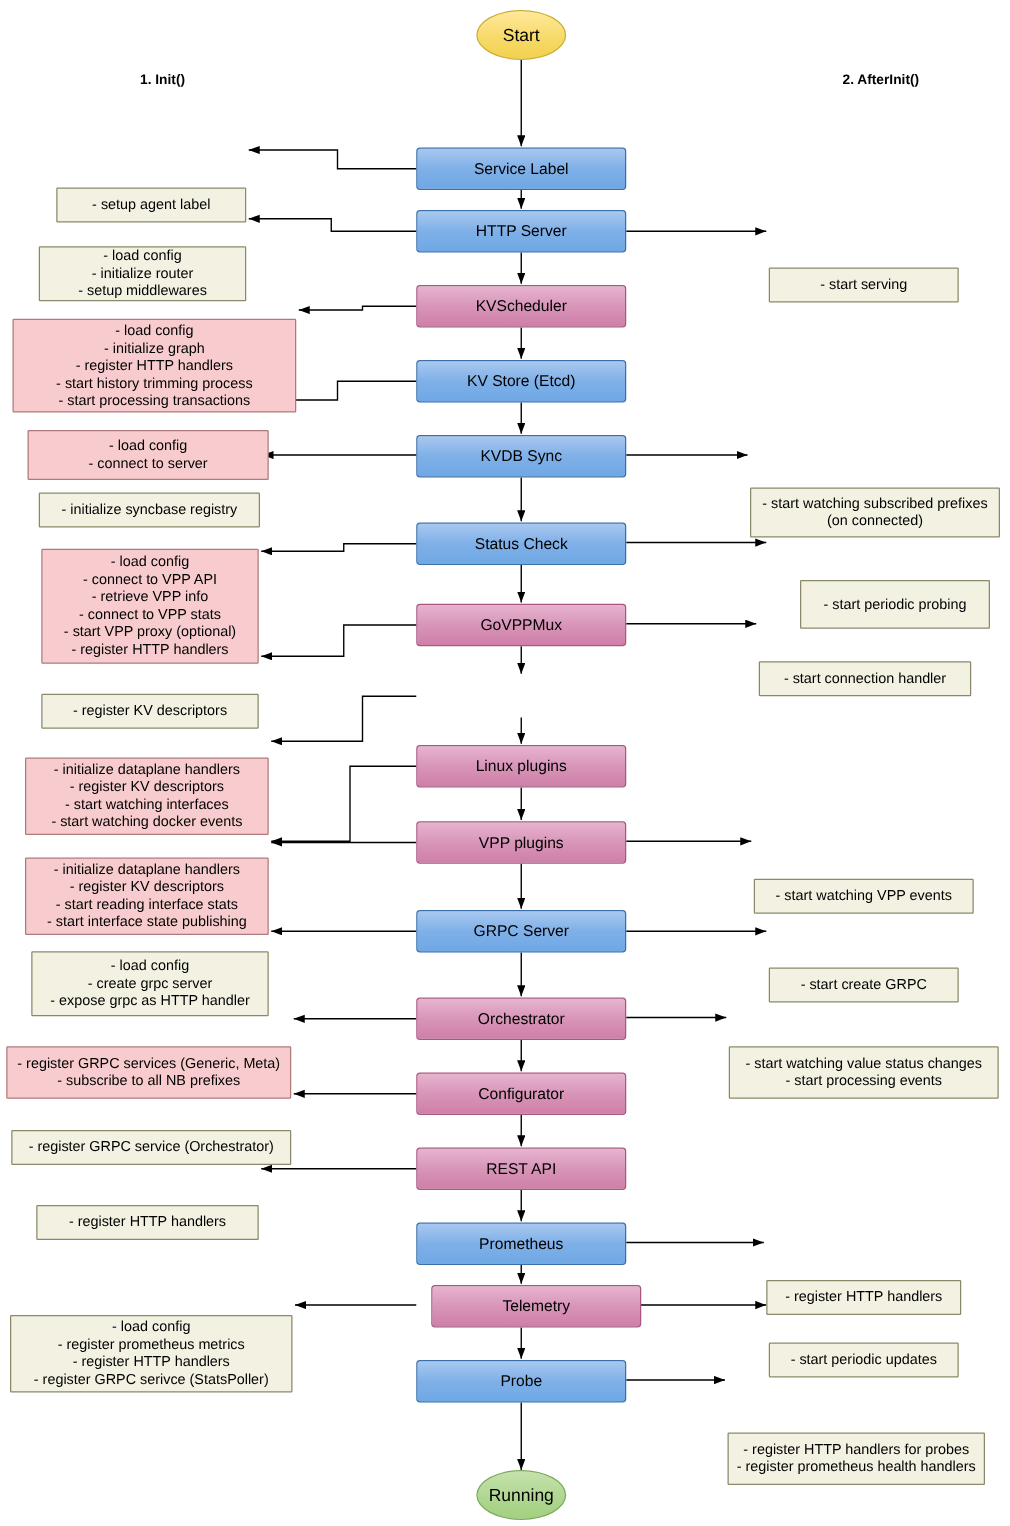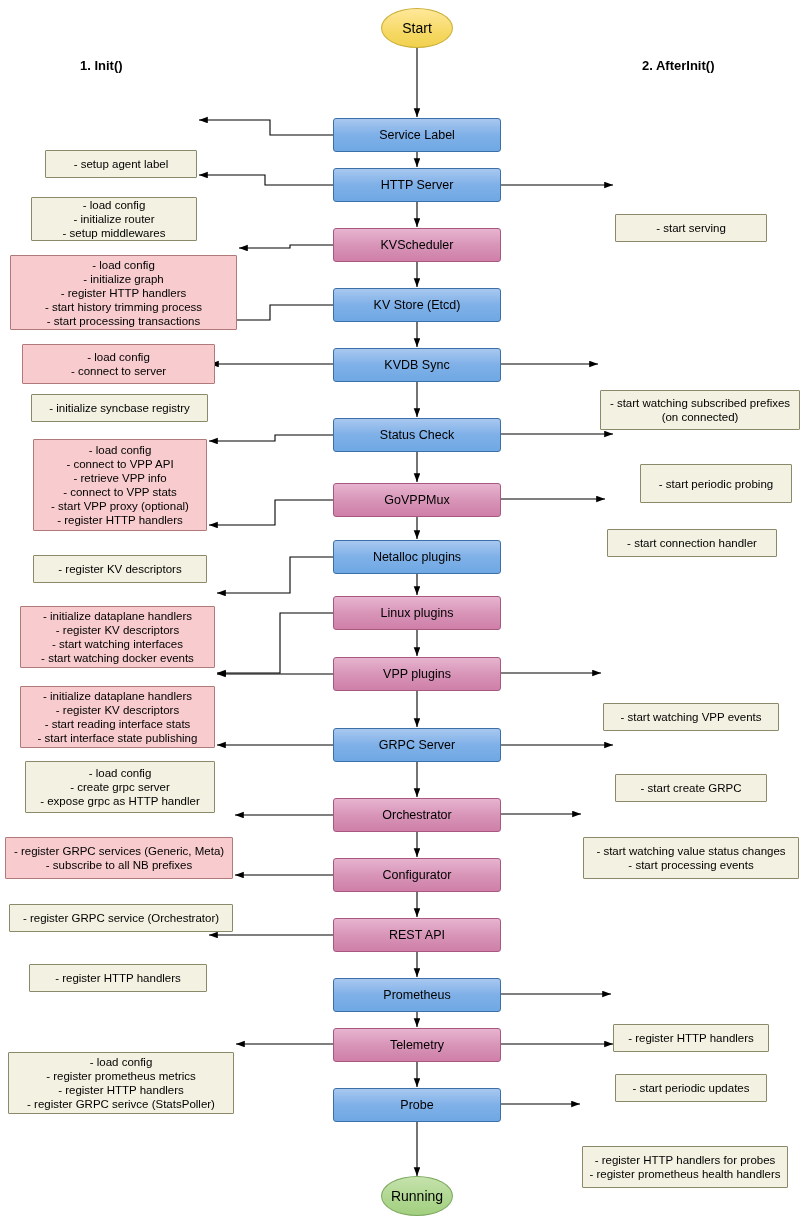--- a/index.html
+++ b/index.html
@@ -68,22 +68,23 @@
     margin-top:44px;
   }
   .note.pink{
     background:#f8ccce;
     border-color:#b07a7b;
   }
 
   .heading{
     position:absolute;
     font-weight:bold;
-    font-size:13px;
+    font-size:11px;
     color:#000;
+    margin-left:32px;
   }
 </style>
 </head>
 <body>
 
 <div id="diagram">
 
   <svg class="lines" viewBox="0 0 808 1221">
     <defs>
       <marker id="arrow" markerWidth="9" markerHeight="9" refX="8" refY="3" orient="auto" markerUnits="strokeWidth">
@@ -146,29 +147,28 @@
   <div class="node terminator start" style="left:381px;top:8px;">Start</div>
   <div class="node terminator running" style="left:381px;top:1176px;">Running</div>
 
   <div class="node center-box blue" style="left:333px;top:118px;">Service Label</div>
   <div class="node center-box blue" style="left:333px;top:168px;">HTTP Server</div>
   <div class="node center-box pink" style="left:333px;top:228px;">KVScheduler</div>
   <div class="node center-box blue" style="left:333px;top:288px;">KV Store (Etcd)</div>
   <div class="node center-box blue" style="left:333px;top:348px;">KVDB Sync</div>
   <div class="node center-box blue" style="left:333px;top:418px;">Status Check</div>
   <div class="node center-box pink" style="left:333px;top:483px;">GoVPPMux</div>
-  <div class="node center-box blue" style="left:333px;top:540px;">Netalloc plugins</div>
   <div class="node center-box pink" style="left:333px;top:596px;">Linux plugins</div>
   <div class="node center-box pink" style="left:333px;top:657px;">VPP plugins</div>
   <div class="node center-box blue" style="left:333px;top:728px;">GRPC Server</div>
   <div class="node center-box pink" style="left:333px;top:798px;">Orchestrator</div>
   <div class="node center-box pink" style="left:333px;top:858px;">Configurator</div>
   <div class="node center-box pink" style="left:333px;top:918px;">REST API</div>
   <div class="node center-box blue" style="left:333px;top:978px;">Prometheus</div>
-  <div class="node center-box pink" style="left:333px;top:1028px;">Telemetry</div>
+  <div class="node center-box pink" style="left:345px;top:1028px;">Telemetry</div>
   <div class="node center-box blue" style="left:333px;top:1088px;">Probe</div>
 
   <div class="note" style="left:45px;top:106px;width:152px;height:28px;">- setup agent label</div>
   <div class="note" style="left:31px;top:153px;width:166px;height:44px;">- load config
 - initialize router
 - setup middlewares</div>
   <div class="note pink" style="left:10px;top:211px;width:227px;height:75px;">- load config
 - initialize graph
 - register HTTP handlers
 - start history trimming process

